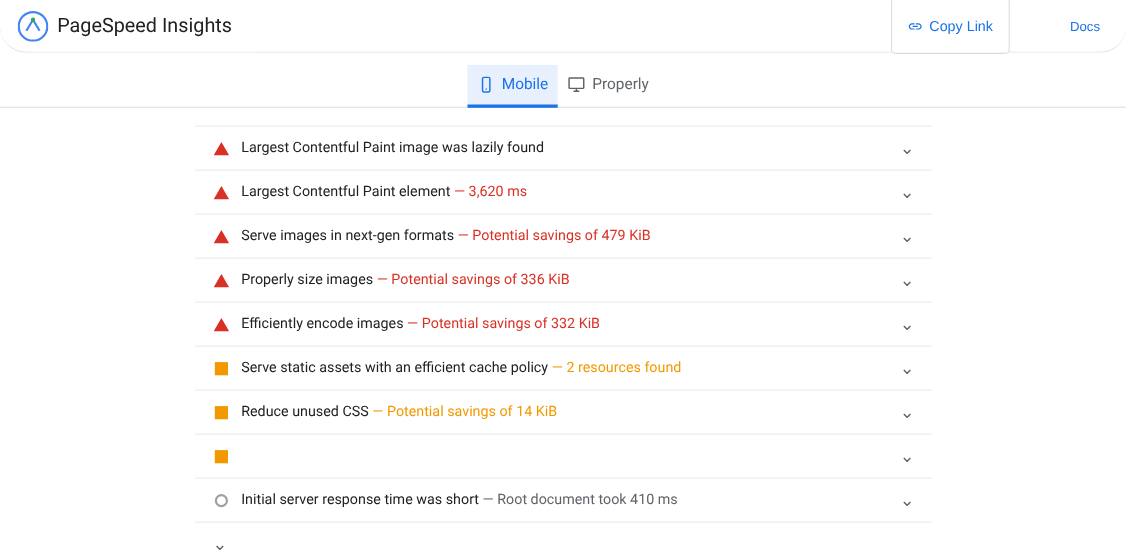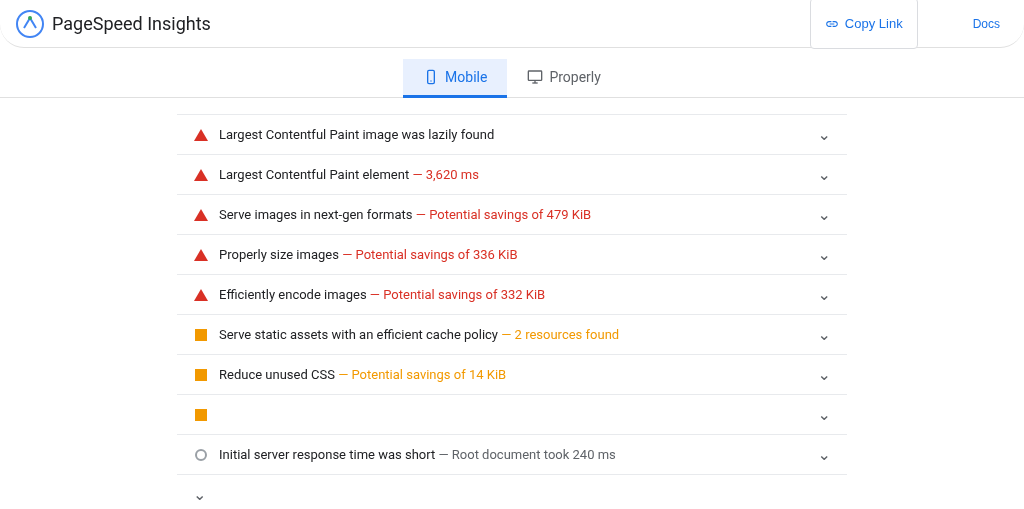--- a/index.html
+++ b/index.html
@@ -67,21 +67,21 @@
     .tabs-bar {
       display: flex;
       justify-content: center;
       padding: 10px 0 0 0;
       border-bottom: 1px solid #e0e0e0;
     }
     .tab {
       display: flex;
       align-items: center;
       gap: 6px;
-      padding: 10px 20px;
+      padding: 10px 9px;
       font-size: 14px;
       color: #5f6368;
       cursor: pointer;
       border-bottom: 3px solid transparent;
       position: relative;
       top: 1px;
     }
     .tab.active {
       color: #1a73e8;
       border-bottom: 3px solid #1a73e8;
@@ -301,21 +301,21 @@
               <div class="icon-warning"></div>
             </div>
     </div>
     <span class="chevron-icon">⌄</span>
   </div>
         <div class="diag-item">
     <div class="diag-left">
       <div class="diag-icon">
               <div class="icon-info"></div>
             </div>
-      <span class="diag-text">Initial server response time was short <span class="diag-detail grey">— Root document took 240 ms</span></span>
+      <span class="diag-text">Initial server response time was short <span class="diag-detail grey">— Root document took 410 ms</span></span>
     </div>
     <span class="chevron-icon">⌄</span>
   </div>
         <div class="diag-item">
 
     <span class="chevron-icon">⌄</span>
   </div>
       </div>
   </div>
 </div>

